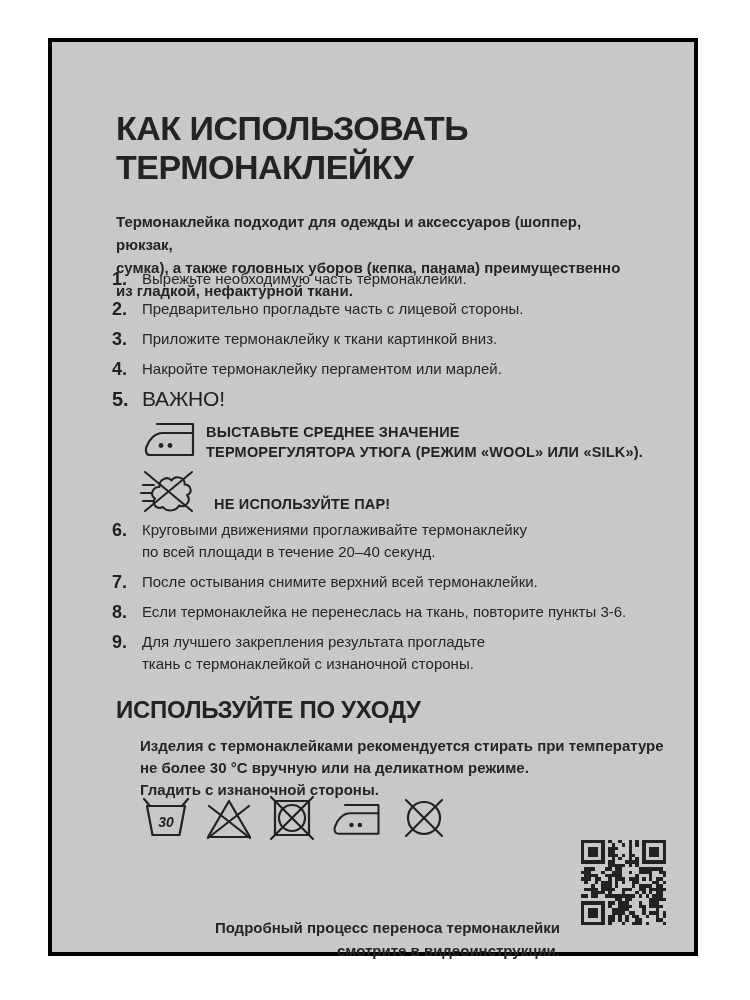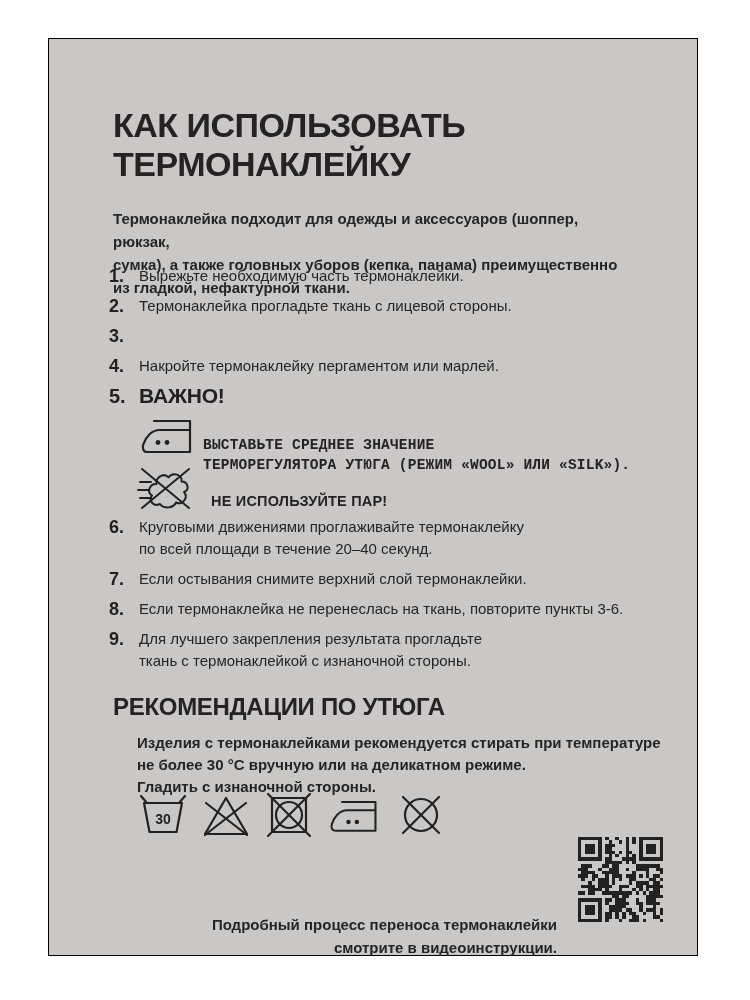--- a/index.html
+++ b/index.html
@@ -2,59 +2,59 @@
 <html><head>
 <meta charset="utf-8">
 <style>
   html,body{margin:0;padding:0;}
   body{
     width:750px;height:1000px;background:#ffffff;overflow:hidden;
     font-family:"Liberation Sans",sans-serif;color:#232222;position:relative;
   }
   .card{
     position:absolute;left:48px;top:38px;width:650px;height:918px;
-    background:#c9c8c6;border:1px solid #000000;box-sizing:border-box;
+    background:#c9c8c6;border:4px solid #000000;box-sizing:border-box;
   }
   .abs{position:absolute;}
   .pre{white-space:pre-line;}
   .main-title{
     left:64px;top:44px;font-size:34px;line-height:39px;font-weight:900;
     letter-spacing:-0.5px;color:#242222;
   }
   .intro{
     left:64px;top:144px;width:520px;font-size:15px;line-height:23px;
     font-weight:600;color:#262525;margin-top:24px;
   }
   .steps{left:60px;width:540px;list-style:none;margin:0;padding:0;}
   .steps1{top:226px;}
   .steps2{top:477px;}
   .step{display:flex;align-items:flex-start;margin-bottom:8px;}
   .step-num{
     flex:0 0 30px;font-size:18px;font-weight:900;line-height:22px;color:#222020;
   }
   .step-text{font-size:15px;line-height:22px;font-weight:400;color:#262525;}
   .step.important .step-text{
-    font-size:21px;line-height:22px;font-weight:700;letter-spacing:-0.2px;color:#222020;
+    font-size:21px;line-height:22px;font-weight:400;letter-spacing:-0.2px;color:#222020;
   }
   .step.important .step-num{font-size:20px;}
   .note-text{
     font-size:14.5px;line-height:20px;font-weight:800;letter-spacing:0.2px;color:#242222;
   }
   .iron-big{left:90px;top:376px;}
-  .iron-note{left:154px;top:381px;font-family:Liberation Mono, monospace;}
+  .iron-note{left:154px;top:365px;}
   .steam-icon{left:88px;top:423px;}
   .steam-note{left:154px;top:437px;margin-left:8px;}
   .care-heading{
     left:64px;top:634px;font-size:24px;font-weight:900;letter-spacing:-0.3px;color:#242222;
   }
   .care-text{
     left:64px;top:678px;width:530px;font-size:15px;line-height:22px;
     font-weight:600;color:#262525;margin-left:24px;
   }
-  .care-icons{left:90px;top:752px;display:flex;gap:15px;}
+  .care-icons{left:90px;top:752px;display:flex;gap:15px;font-style:italic;}
   .care-icons svg{display:block;}
   .qr{left:529px;top:798px;width:85px;height:85px;}
   .qr svg{width:85px;height:85px;display:block;}
   .footer-note{
     left:100px;top:830px;width:408px;text-align:right;
     font-size:15px;line-height:23px;font-weight:600;color:#262525;margin-top:44px;
   }
   .ic{stroke:#232222;fill:none;stroke-width:2.2;stroke-linecap:round;stroke-linejoin:round;}
   .ic-thin{stroke:#232222;fill:none;stroke-width:2;stroke-linecap:round;stroke-linejoin:round;}
   .dot{fill:#232222;stroke:none;}
@@ -74,24 +74,25 @@
 сумка), а также головных уборов (кепка, панама) преимущественно
 из гладкой, нефактурной ткани.</p>
 
   <ul class="abs steps steps1">
     <li class="step">
       <span class="step-num">1.</span>
       <span class="step-text pre">Вырежьте необходимую часть термонаклейки.</span>
     </li>
     <li class="step">
       <span class="step-num">2.</span>
-      <span class="step-text pre">Термонаклейка прогладьте ткань с лицевой стороны.</span>
+      <span class="step-text pre">Предварительно прогладьте часть с лицевой стороны.</span>
     </li>
     <li class="step">
       <span class="step-num">3.</span>
+      <span class="step-text pre">Приложите термонаклейку к ткани картинкой вниз.</span>
     </li>
     <li class="step">
       <span class="step-num">4.</span>
       <span class="step-text pre">Накройте термонаклейку пергаментом или марлей.</span>
     </li>
     <li class="step important">
       <span class="step-num">5.</span>
       <span class="step-text pre">ВАЖНО!</span>
     </li>
   </ul>
@@ -121,34 +122,34 @@
   <p class="abs pre note-text steam-note">НЕ ИСПОЛЬЗУЙТЕ ПАР!</p>
 
   <ul class="abs steps steps2">
     <li class="step">
       <span class="step-num">6.</span>
       <span class="step-text pre">Круговыми движениями проглаживайте термонаклейку
 по всей площади в течение 20–40 секунд.</span>
     </li>
     <li class="step">
       <span class="step-num">7.</span>
-      <span class="step-text pre">Если остывания снимите верхний слой термонаклейки.</span>
+      <span class="step-text pre">После остывания снимите верхний всей термонаклейки.</span>
     </li>
     <li class="step">
       <span class="step-num">8.</span>
       <span class="step-text pre">Если термонаклейка не перенеслась на ткань, повторите пункты 3-6.</span>
     </li>
     <li class="step">
       <span class="step-num">9.</span>
       <span class="step-text pre">Для лучшего закрепления результата прогладьте
 ткань с термонаклейкой с изнаночной стороны.</span>
     </li>
   </ul>
 
-  <h2 class="abs care-heading">РЕКОМЕНДАЦИИ ПО УТЮГА</h2>
+  <h2 class="abs care-heading">ИСПОЛЬЗУЙТЕ ПО УХОДУ</h2>
 
   <p class="abs pre care-text">Изделия с термонаклейками рекомендуется стирать при температуре
 не более 30 °C вручную или на деликатном режиме.
 Гладить с изнаночной стороны.</p>
 
   <div class="abs care-icons">
     <span>
       <svg width="48" height="48" viewBox="0 0 48 48">
         <path class="ic" d="M2 5 L8 12"></path>
         <path class="ic" d="M46 5 L40 12"></path>

